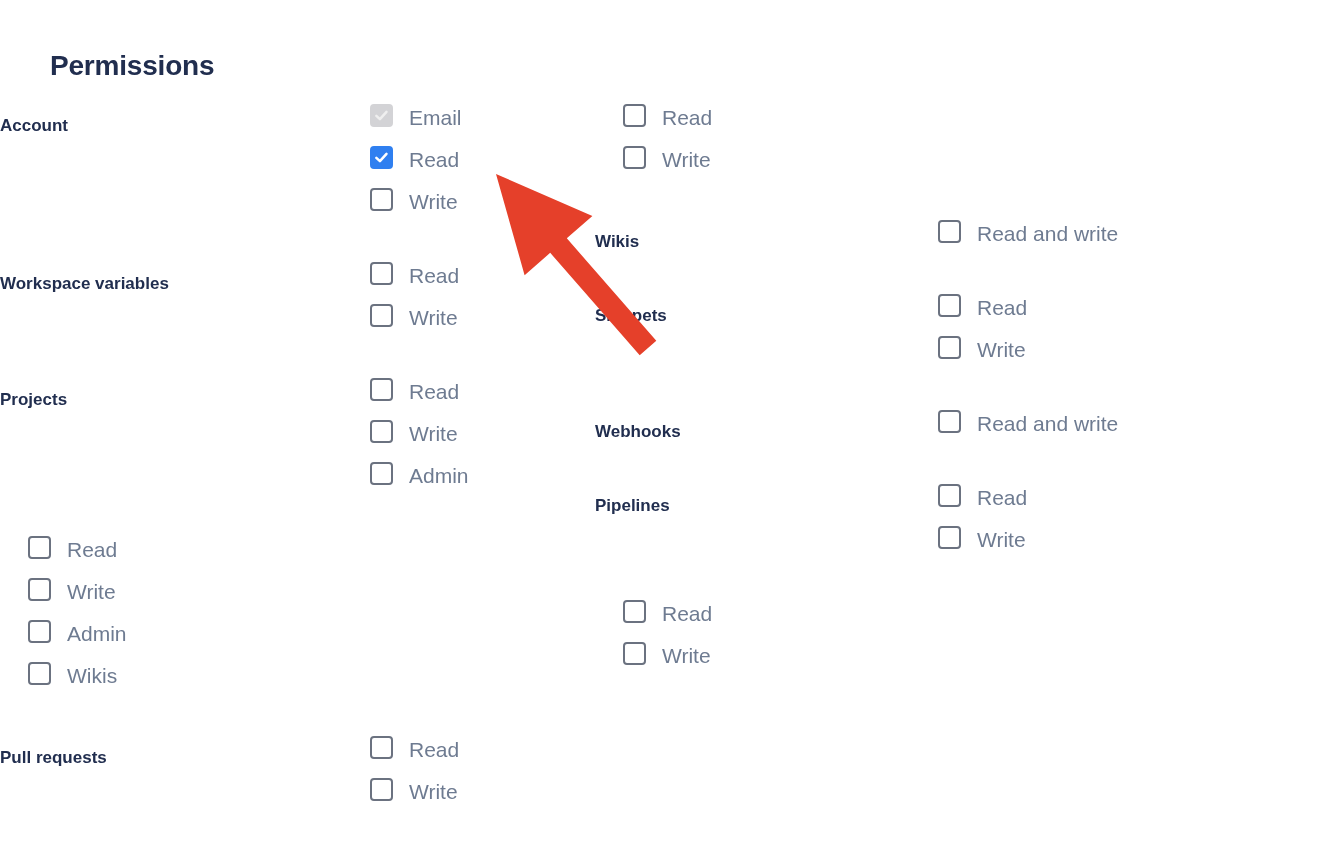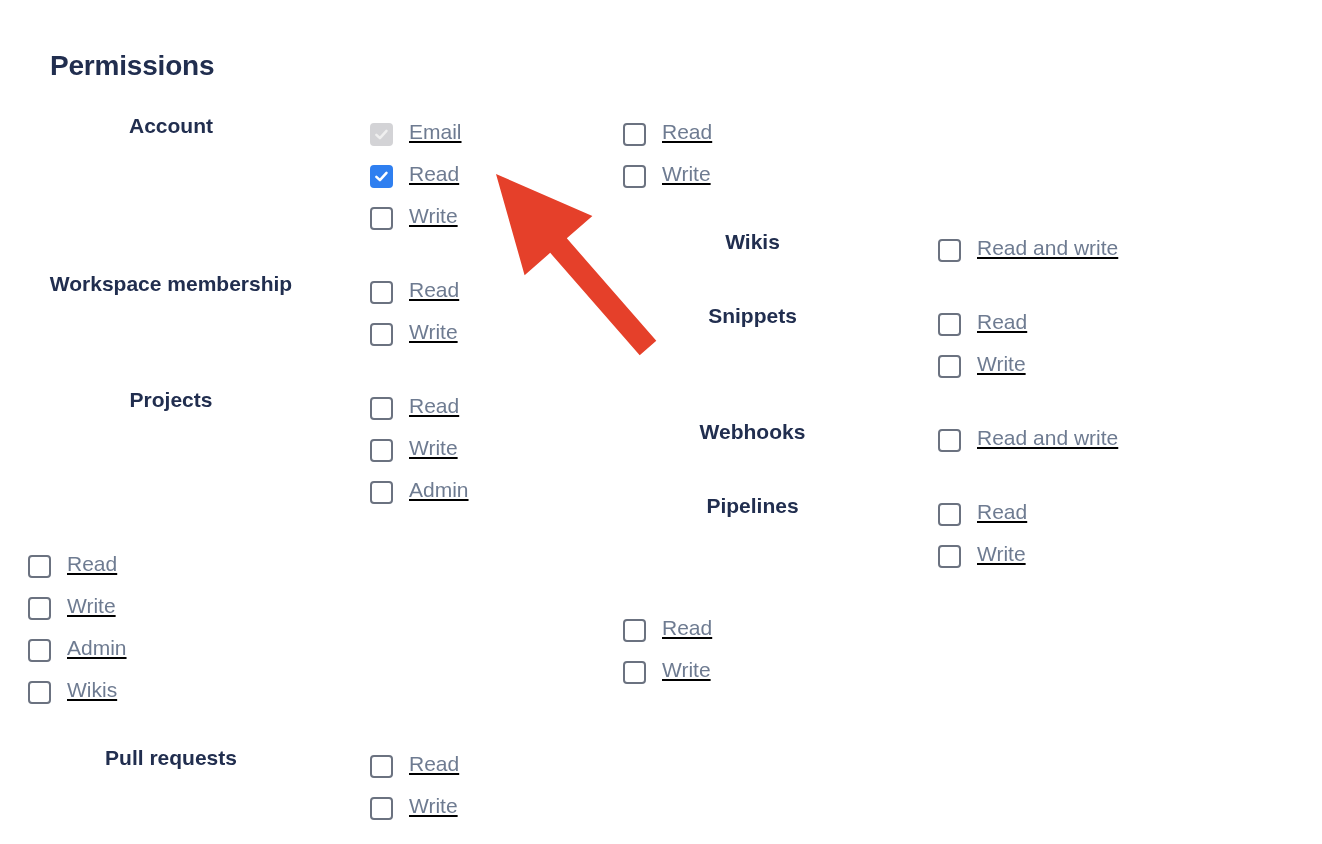--- a/index.html
+++ b/index.html
@@ -41,40 +41,39 @@
   .col-right { left: 595px; width: 660px; }
 
   .group {
     display: flex;
     align-items: flex-start;
   }
   .group + .group { margin-top: 32px; }
 
   .group-label {
     flex: 0 0 auto;
-    text-align: center;
-    font-size: 21px;
+    text-align: left;
+    font-size: 17px;
     font-weight: bold;
     color: #212e4f;
     line-height: 30px;
     padding-top: 7px;
   }
   .col-left  .group-label { width: 342px; }
   .col-right .group-label { width: 315px; }
 
   .options {
     flex: 0 0 auto;
     padding-left: 28px;
   }
 
   .option {
     display: flex;
-    align-items: flex-end;
+    align-items: flex-start;
     height: 42px;
-    text-decoration: underline;
   }
 
   
   .cbox {
     width: 23px;
     height: 23px;
     box-sizing: border-box;
     border-radius: 4px;
     border: 2px solid #6b7280;
     background: #ffffff;
@@ -144,21 +143,21 @@
             </span>
             <span class="option-label">Read</span>
           </label>
           <label class="option">
             <span class="cbox" role="checkbox" aria-checked="false"></span>
             <span class="option-label">Write</span>
           </label>
         </div>
       </div>
       <div class="group">
-        <div class="group-label">Workspace membership</div>
+        <div class="group-label">Workspace variables</div>
         <div class="options">
           <label class="option">
             <span class="cbox" role="checkbox" aria-checked="false"></span>
             <span class="option-label">Read</span>
           </label>
           <label class="option">
             <span class="cbox" role="checkbox" aria-checked="false"></span>
             <span class="option-label">Write</span>
           </label>
         </div>

